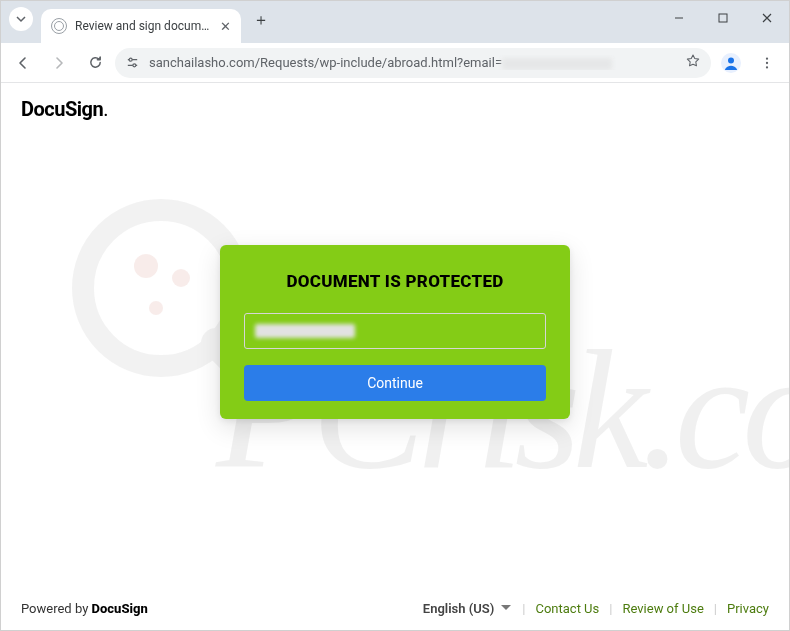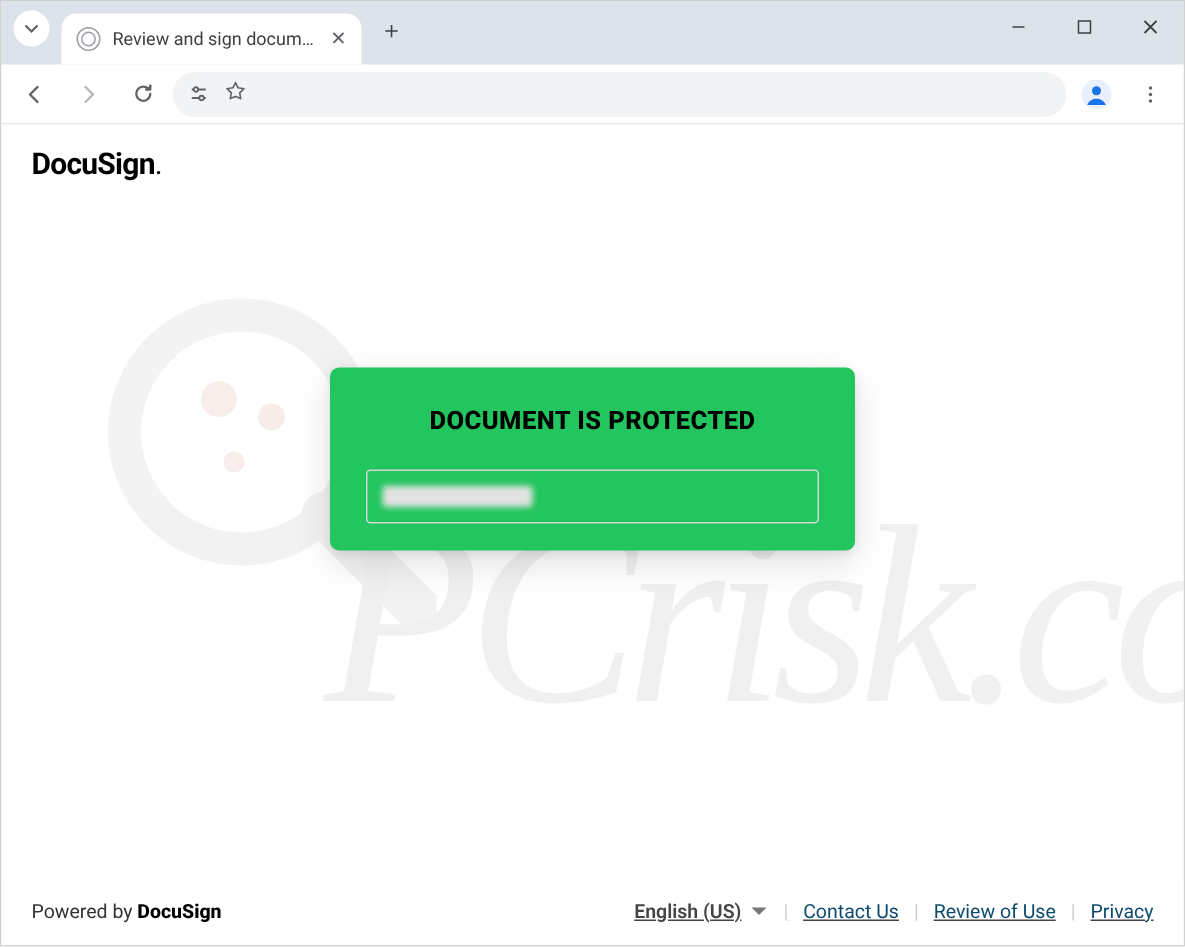--- a/index.html
+++ b/index.html
@@ -104,21 +104,21 @@
     .brand {
       padding:14px 20px; font-size:20px; font-weight:700;
       color:#000; letter-spacing:-0.5px;
     }
     .brand .tail{font-weight:400;}
     .center {
       flex:1; display:flex; align-items:flex-start; justify-content:center;
       padding-top:110px;
     }
     .card {
-      width:350px; background:#22c55e;
+      width:350px; background:#84cc16;
       border-radius:6px;
       box-shadow:0 8px 26px rgba(0,0,0,0.12), 0 2px 6px rgba(0,0,0,0.08);
       padding:26px 24px 18px;
       z-index:5;
     }
     .card h2 {
       font-size:17px; font-weight:800; text-align:center; color:#000;
       letter-spacing:0.3px;
     }
     .card .sub {
@@ -144,24 +144,24 @@
       margin-top:22px;
     }
     .footer {
       height:44px; border-top:0;
       display:flex; align-items:center; justify-content:space-between;
       padding:0 20px; font-size:13px; color:#444;
       background:#fff;
     }
     .footer .powered { font-size:13px; color:#333;}
     .footer .powered b { font-weight:800; color:#000; }
-    .footer .links { display:flex; align-items:center; gap:10px;text-decoration:underline; }
+    .footer .links { display:flex; align-items:center; gap:10px; }
     .footer .links .sep{ color:#ccc;}
     .footer .lang { display:flex; align-items:center; gap:6px; font-weight:600;}
-    .footer a { color:#0c4a6e; text-decoration:none;}
+    .footer a { color:#4d7c0f; text-decoration:none;}
   </style>
 </head>
 <body>
 
 <div class="window">
 
   <div class="titlebar">
     <div class="tab-dropdown">
       <svg width="10" height="10" viewBox="0 0 10 10">
           <path d="M1 3l4 4 4-4" stroke="#5f6368" stroke-width="1.5" fill="none"></path>
@@ -209,20 +209,23 @@
           <path d="M13 2v3h-3" stroke="#5f6368" stroke-width="1.6" fill="none" stroke-linecap="round" stroke-linejoin="round"></path>
         </svg>
     </div>
     <div class="addr">
       <span class="tune">
         <svg width="15" height="15" viewBox="0 0 16 16">
             <path d="M3 5h10M3 11h10" stroke="#5f6368" stroke-width="1.4"></path>
             <circle cx="6" cy="5" r="1.6" fill="#f1f3f4" stroke="#5f6368" stroke-width="1.3"></circle>
             <circle cx="10" cy="11" r="1.6" fill="#f1f3f4" stroke="#5f6368" stroke-width="1.3"></circle>
           </svg>
+      </span>
+      <span class="url">
+        <span>sanchailasho.com/Requests/wp-include/abroad.html?email=</span><span class="blurred"></span>
       </span>
       <span class="star">
         <svg width="16" height="16" viewBox="0 0 24 24">
             <path d="M12 3l2.6 5.3 5.9.9-4.3 4.1 1 5.8L12 16.9 6.8 19.1l1-5.8L3.5 9.2l5.9-.9L12 3z" fill="none" stroke="#5f6368" stroke-width="1.6" stroke-linejoin="round"></path>
           </svg>
       </span>
     </div>
     <div class="tb-btn profile-btn">
       <svg width="22" height="22" viewBox="0 0 22 22">
           <circle cx="11" cy="11" r="10" fill="#e8f0fe"></circle>
@@ -256,20 +259,23 @@
 
     <div class="brand">
       <span>DocuSign</span><span class="tail">.</span>
     </div>
 
     <div class="center">
       <div class="card">
         <h2>DOCUMENT IS PROTECTED</h2>
         <div class="field">
           <span class="blur"></span>
+        </div>
+        <div class="btn">
+          <span>Continue</span>
         </div>
       </div>
     </div>
 
     <div class="footer">
       <div class="powered">
         <span>Powered by </span><b>DocuSign</b>
       </div>
       <div class="links">
         <span class="lang">

